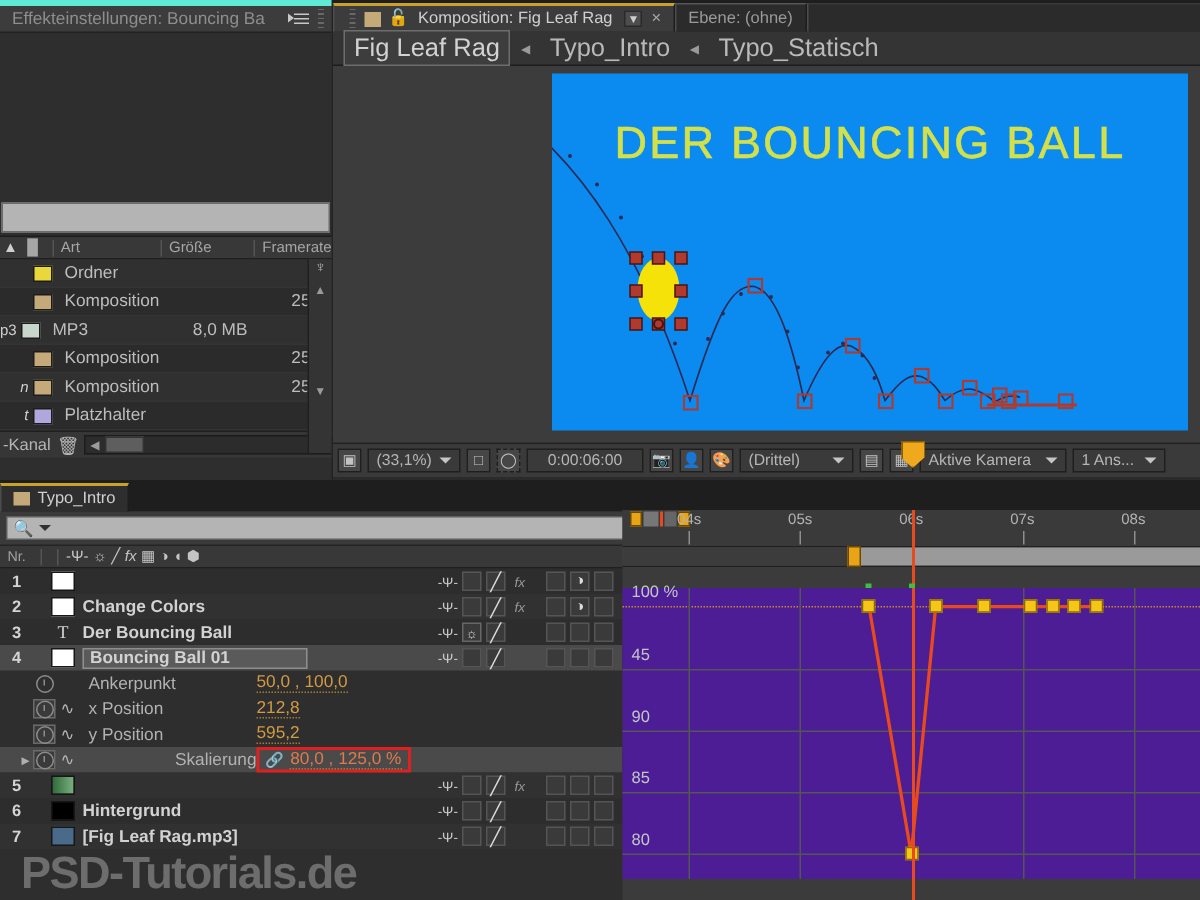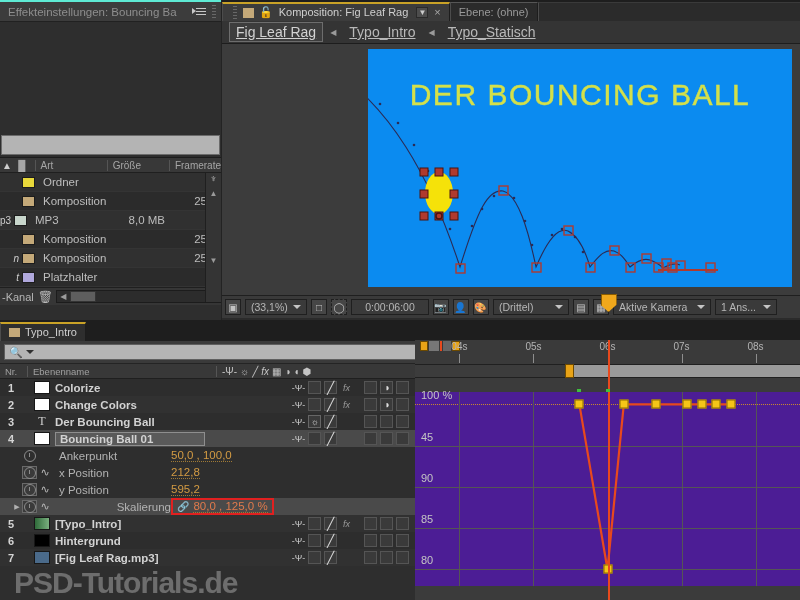--- a/index.html
+++ b/index.html
@@ -37,21 +37,21 @@
   .menu-icon i { position:absolute; left:4px; height:1px; background:#c8c8c8; width:10px; display:block;}
   .menu-icon i:nth-child(1){top:2px;} .menu-icon i:nth-child(2){top:5px;} .menu-icon i:nth-child(3){top:8px;}
   .menu-icon:before{ content:""; position:absolute; left:0; top:2px; border-left:4px solid #c8c8c8;
     border-top:3px solid transparent; border-bottom:3px solid transparent;}
 
   
   #effects-panel { left:0; top:0; width:221px; height:157px; background:#2e2e2e; }
   #effects-titlebar {
     height:22px; background:#3c3c3c; border-bottom:1px solid #212121;
     display:flex; align-items:center; padding-left:8px;
-    border-top:2px solid #5eead4;
+    border-top:4px solid #5eead4;
   }
   #effects-title { color:#8e8e8e; font-size:11.5px; flex:1; overflow:hidden; white-space:nowrap;}
   #effects-body { height:113px; background:#2e2e2e; }
   #effects-footerbox { height:20px; margin:0 1px; background:#b4b4b4; border:1px solid #6b6b6b;}
 
   
   #project-panel { left:0; top:157px; width:221px; height:163px; background:#2e2e2e; }
   #project-colhdr {
     height:16px; background:#383838; border-top:1px solid #1d1d1d; border-bottom:1px solid #1f1f1f;
     display:flex; align-items:center; color:#a6a6a6; font-size:10px;
@@ -63,21 +63,21 @@
   .proj-row:nth-child(even){ background:#2b2b2b; }
   .sw { width:13px; height:11px; border:1px solid #1c1c1c; flex:none; }
   #project-footer { height:18px; background:#363636; border-top:1px solid #1f1f1f;
      display:flex; align-items:center; gap:4px; padding-left:2px; }
 
   
   #comp-panel { left:222px; top:0; width:578px; height:320px; background:#2b2b2b; }
   #comp-tabbar { height:21px; background:#1e1e1e; display:flex; align-items:flex-end; }
   #comp-breadcrumb { height:23px; background:#343434; display:flex; align-items:center;
      padding-left:7px; gap:7px; border-bottom:1px solid #1d1d1d;}
-  .crumb { font-size:14px; color:#b9b9b9; padding:1px 6px;text-decoration:underline; }
+  .crumb { font-size:17px; color:#b9b9b9; padding:1px 6px; }
   .crumb.boxed { border:1px solid #6d6d6d; background:#3d3d3d; color:#d2d2d2;}
   .crumb-arrow { color:#9a9a9a; font-size:8px; }
   #comp-stage { background:#3c3c3c; height:251px; position:relative; overflow:hidden; }
   #canvas { position:absolute; left:146px; top:5px; width:424px; height:238px; background:#0b8bf0; }
   #comp-toolbar { height:23px; background:#3a3a3a; border-top:1px solid #1f1f1f;
      display:flex; align-items:center; gap:4px; padding:0 3px; }
   .tb-btn { height:16px; min-width:16px; border:1px solid #1f1f1f; background:#464646;
      display:flex; align-items:center; justify-content:center; color:#c2c2c2; font-size:10px; }
   .tb-field { height:16px; background:#3a3a3a; border:1px solid #1f1f1f; color:#b6b6b6;
      font-size:10.5px; display:flex; align-items:center; padding:0 5px; gap:4px;}
@@ -359,40 +359,38 @@
       <span style="width:0;height:0;border-left:4px solid transparent;border-right:4px solid transparent;border-top:4px solid #303030;"></span>
       <span style="flex:1;color:#444;" title=""></span>
     </div>
     <span style="color:#c9c9c9;font-size:13px;letter-spacing:-2px;">⊳⊴</span>
     <span style="color:#c9c9c9;font-size:13px;">❉⬢</span>
   </div>
 
   <div id="tl-colhdr">
     <span style="width:22px;text-align:center;">Nr.</span>
     <span class="col-sep"></span>
-    <span style="width:178px;">Ebenenname</span>
     <span class="col-sep"></span>
     <span id="switch-hdr" style="display:flex;gap:3px;align-items:center;color:#c4c4c4;font-size:10px;">
       <span>-Ψ-</span>
       <span>☼</span>
       <span>╱</span>
       <span style="font-style:italic;">fx</span>
       <span>▦</span>
       <span>◑</span>
       <span>◖</span>
       <span>⬢</span>
     </span>
   </div>
 
   <div id="tl-left">
       <div class="layer-row shade0">
         <span class="layer-num">1</span>
         <span style="width:12px;"></span>
         <span class="layer-swatch" style="background:#ffffff;"></span>
-        <span class="layer-name" style="width:160px">Colorize</span>
         <span style="flex:1"></span>
         <span class="switches" style="margin-right:6px;">
           <span style="display:flex;align-items:center;gap:3px;">
             <span class="sw-cell">-Ψ-</span>
             <span class="sw-box" style="display:flex;align-items:center;justify-content:center;font-size:9px;color:#ddd;border-color:#555;"></span>
             <span class="sw-box" style="display:flex;align-items:center;justify-content:center;font-size:12px;color:#ddd;">╱</span>
             <span class="sw-cell" style="font-style:italic;color:#9a9a9a;">fx</span>
           </span>
           <span style="display:flex;align-items:center;gap:3px;margin-left:9px;">
             <span class="sw-box"></span>
@@ -501,21 +499,20 @@
         <span class="prop-name" style="width:118px;padding-left:6px;text-align:right;">Skalierung</span>
         <span style="border:2px solid #e02020;padding:0 4px;display:inline-flex;align-items:center;">
           <span style="color:#d0d0d0;font-size:10px;margin-right:4px;">🔗</span>
           <span class="prop-val hl">80,0 , 125,0 %</span>
         </span>
       </div>
       <div class="layer-row shade1">
         <span class="layer-num">5</span>
         <span style="width:12px;"></span>
         <span class="layer-swatch" style="background:linear-gradient(90deg,#2f6b3a,#7ab07f);"></span>
-        <span class="layer-name" style="width:160px">[Typo_Intro]</span>
         <span style="flex:1"></span>
         <span class="switches" style="margin-right:6px;">
           <span style="display:flex;align-items:center;gap:3px;">
             <span class="sw-cell">-Ψ-</span>
             <span class="sw-box" style="display:flex;align-items:center;justify-content:center;font-size:9px;color:#ddd;border-color:#555;"></span>
             <span class="sw-box" style="display:flex;align-items:center;justify-content:center;font-size:12px;color:#ddd;">╱</span>
             <span class="sw-cell" style="font-style:italic;color:#9a9a9a;">fx</span>
           </span>
           <span style="display:flex;align-items:center;gap:3px;margin-left:9px;">
             <span class="sw-box"></span>

